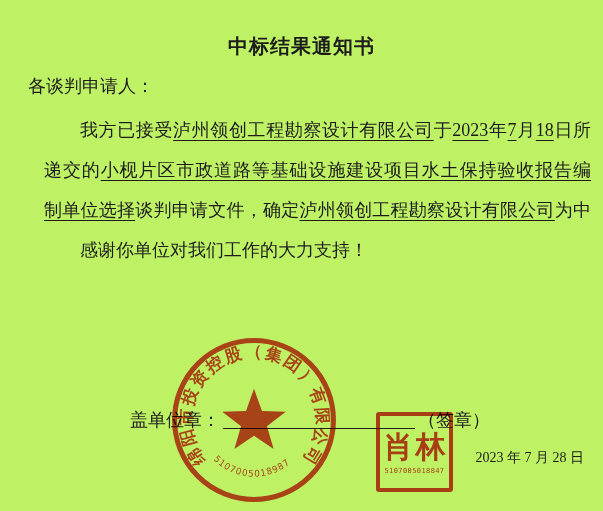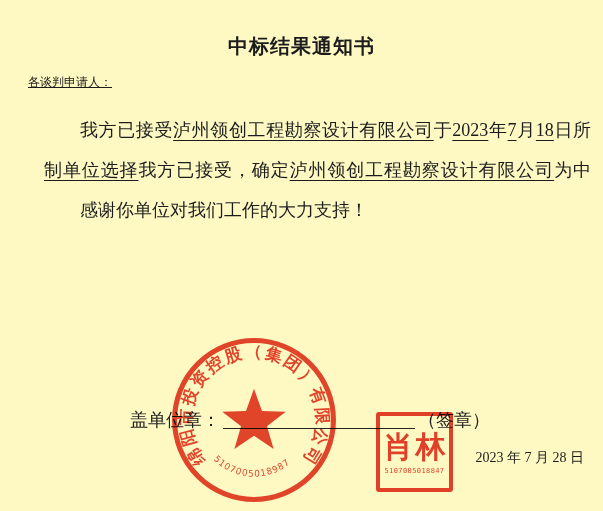--- a/index.html
+++ b/index.html
@@ -10,22 +10,21 @@
     color:#1c1c1c;
     overflow:hidden;
   }
   .title {
     position:absolute; top:33px; left:0; right:0;
     text-align:center; font-size:20px; font-weight:bold;
     letter-spacing:1px;
   }
   .salutation {
     position:absolute; top:74px; left:28px;
-    font-size:12px;
-    text-decoration:underline;
+    font-size:18px;
   }
   .bodytext {
     position:absolute; top:110px; left:44px; width:547px;
   }
   .bodytext .line {
     height:40px; line-height:40px; font-size:18px;
   }
   .line.just { text-align:justify; text-align-last:justify; }
   .line.ind  { text-indent:2em; }
   u {
@@ -88,29 +87,30 @@
     margin-top:2px;
   }
   .name-serial {
     font-size:7px; letter-spacing:0.4px; margin-top:5px;
     font-family:"DejaVu Sans Mono","Liberation Mono",monospace;
   }
 </style>
 </head>
 <body>
 
-<div class="page" style="background: #fef9c3; color: rgb(28, 28, 28);">
+<div class="page" style="background: #bef264; color: rgb(28, 28, 28);">
 
   <div class="title">中标结果通知书</div>
 
   <div class="salutation">各谈判申请人：</div>
 
   <div class="bodytext">
       <div class="line just ind"><span>我方已接受</span><u>泸州领创工程勘察设计有限公司</u><span>于</span><u>2023</u><span>年</span><u>7</u><span>月</span><u>18</u><span>日所</span></div>
-      <div class="line just"><u>制单位选择</u><span>我方已接受，确定</span><u>泸州领创工程勘察设计有限公司</u><span>为中</span></div>
+      <div class="line just"><span>递交的</span><u>小枧片区市政道路等基础设施建设项目水土保持验收报告编</u></div>
+      <div class="line just"><u>制单位选择</u><span>谈判申请文件，确定</span><u>泸州领创工程勘察设计有限公司</u><span>为中</span></div>
       <div class="line ind"><span>感谢你单位对我们工作的大力支持！</span></div>
     </div>
 
 
   <div class="sig-legal"><span>盖单位章：</span><span class="blank-line"></span><span>（签章）</span></div>
 
   <div class="sig-date">2023 年 7 月 28 日</div>
 
   <div class="company-seal">
     <svg viewBox="0 0 170 170">

